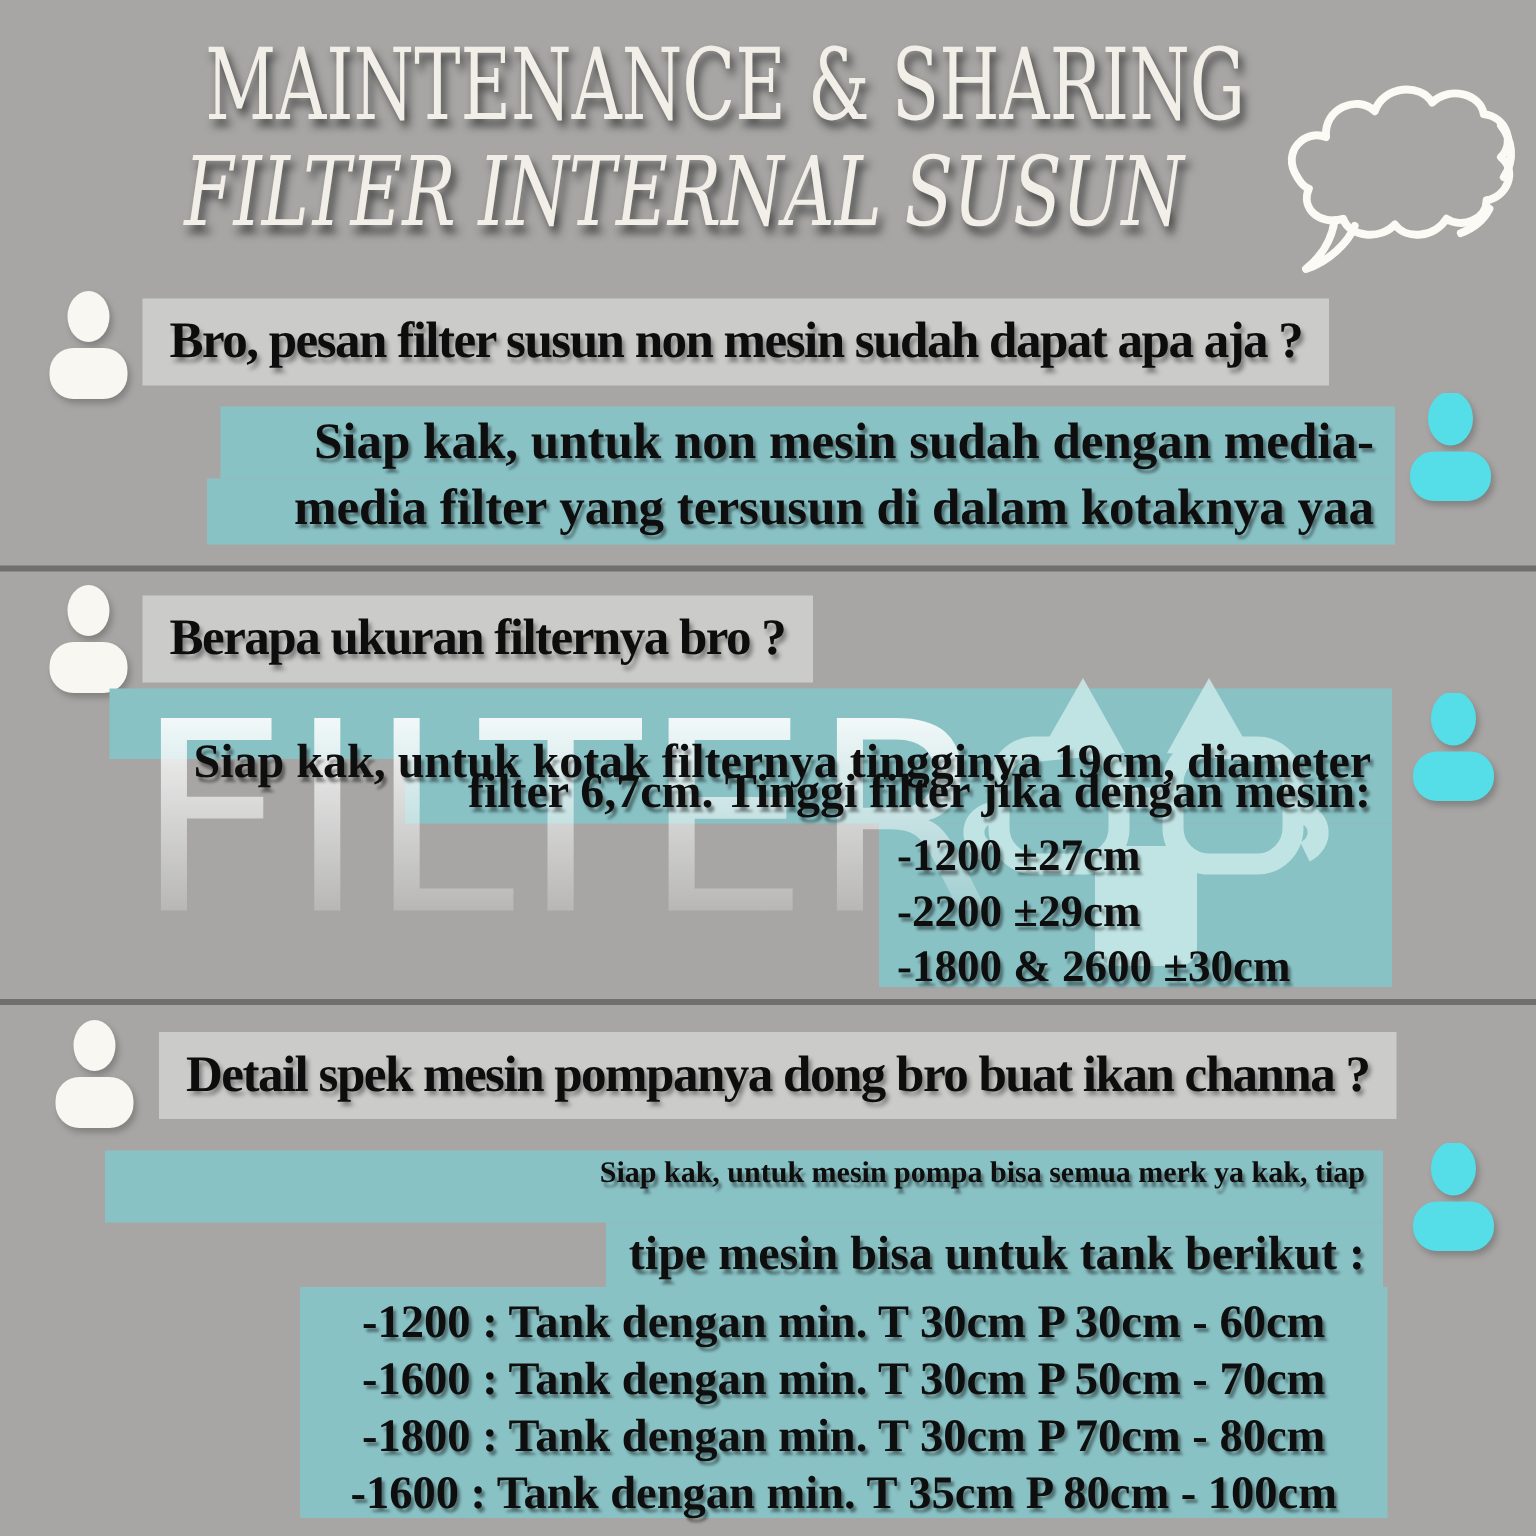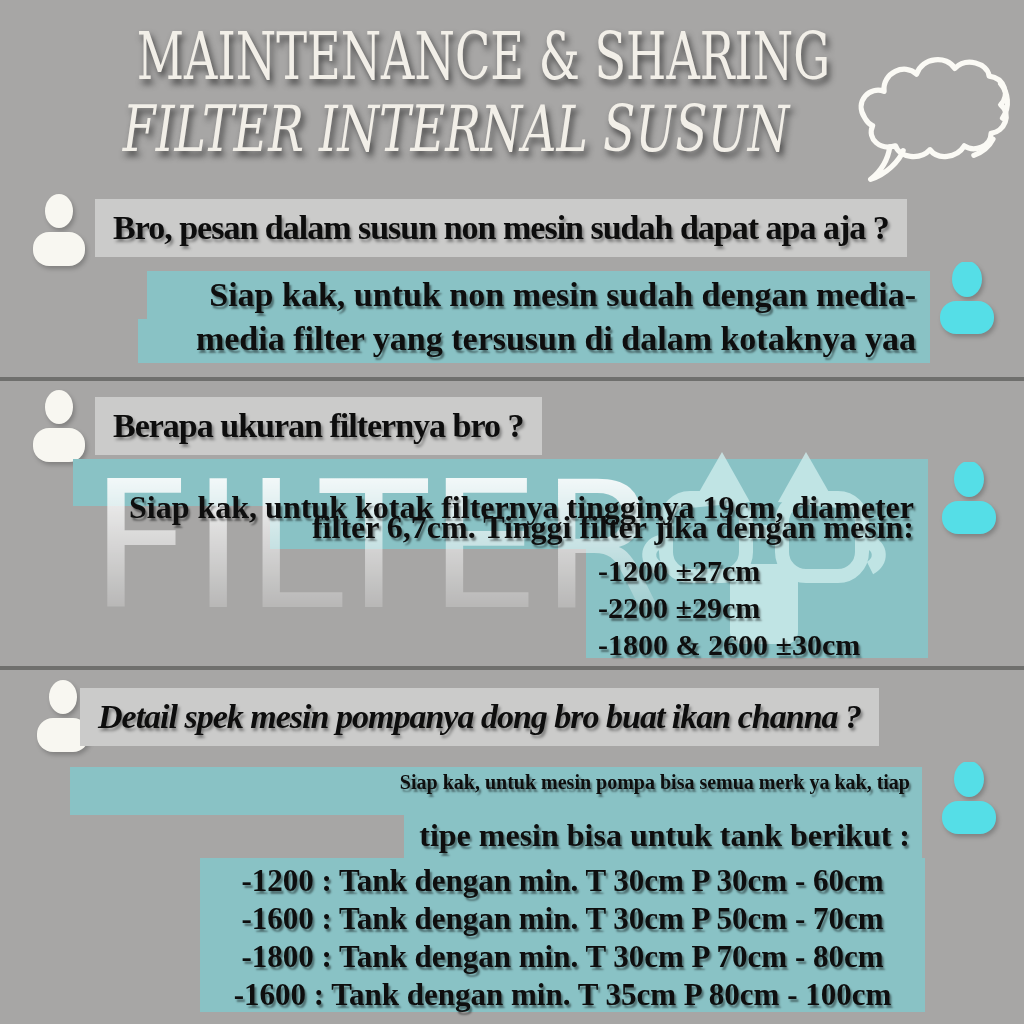--- a/index.html
+++ b/index.html
@@ -80,21 +80,21 @@
       <path d="M166,36 C174,46 176,60 168,72"></path>
       <path d="M158,94 C154,102 146,108 138,111"></path>
     </g>
   </svg>
 
   <svg class="person" style="left:30px;top:194px;" viewBox="0 0 58 72">
     <ellipse cx="29" cy="17" rx="14" ry="17" fill="#f8f7f1"></ellipse>
     <rect x="3" y="38" width="52" height="34" rx="16" fill="#f8f7f1"></rect>
   </svg>
 
-  <div class="q-box" style="left:95px;top:199px;">Bro, pesan dalam susun non mesin sudah dapat apa aja ?</div>
+  <div class="q-box" style="left:95px;top:199px;">Bro, pesan filter susun non mesin sudah dapat apa aja ?</div>
 
   <div class="bgrect" style="left:147px;top:271px;width:783px;height:48px;"></div>
   <div class="bgrect" style="left:138px;top:319px;width:792px;height:44px;"></div>
 
   <div class="txt t-right" style="left:0;right:108px;top:317px;font-size:34px;line-height:44px;">media filter yang tersusun di dalam kotaknya yaa</div>
   <div class="txt t-right" style="left:0;right:108px;top:273px;font-size:34px;line-height:44px;">Siap kak, untuk non mesin sudah dengan media-</div>
 
   <svg class="person" style="left:938px;top:262px;" viewBox="0 0 58 72">
     <ellipse cx="29" cy="17" rx="15" ry="18" fill="#55dee7"></ellipse>
     <rect x="2" y="39" width="54" height="33" rx="16" fill="#55dee7"></rect>
@@ -141,21 +141,21 @@
     <rect x="2" y="39" width="54" height="33" rx="16" fill="#55dee7"></rect>
   </svg>
 
   <div class="divider" style="top:666px;"></div>
 
   <svg class="person" style="left:34px;top:680px;" viewBox="0 0 58 72">
     <ellipse cx="29" cy="17" rx="14" ry="17" fill="#f8f7f1"></ellipse>
     <rect x="3" y="38" width="52" height="34" rx="16" fill="#f8f7f1"></rect>
   </svg>
 
-  <div class="q-box" style="left:80px;top:688px;font-style:italic;">Detail spek mesin pompanya dong bro buat ikan channa ?</div>
+  <div class="q-box" style="left:106px;top:688px;">Detail spek mesin pompanya dong bro buat ikan channa ?</div>
 
   <div class="bgrect" style="left:70px;top:767px;width:852px;height:48px;"></div>
   <div class="bgrect" style="left:404px;top:815px;width:518px;height:43px;"></div>
   <div class="bgrect" style="left:200px;top:858px;width:725px;height:154px;"></div>
 
   <div class="txt t-right" style="left:0;right:114px;top:760px;font-size:20px;line-height:44px;">Siap kak, untuk mesin pompa bisa semua merk ya kak, tiap</div>
   <div class="txt t-right" style="left:0;right:114px;top:813px;font-size:32px;line-height:44px;">tipe mesin bisa untuk tank berikut :</div>
   <div class="txt t-center" style="left:200px;width:725px;top:862px;font-size:31px;line-height:38px;">-1200 : Tank dengan min. T 30cm P 30cm - 60cm</div>
   <div class="txt t-center" style="left:200px;width:725px;top:900px;font-size:31px;line-height:38px;">-1600 : Tank dengan min. T 30cm P 50cm - 70cm</div>
   <div class="txt t-center" style="left:200px;width:725px;top:938px;font-size:31px;line-height:38px;">-1800 : Tank dengan min. T 30cm P 70cm - 80cm</div>

